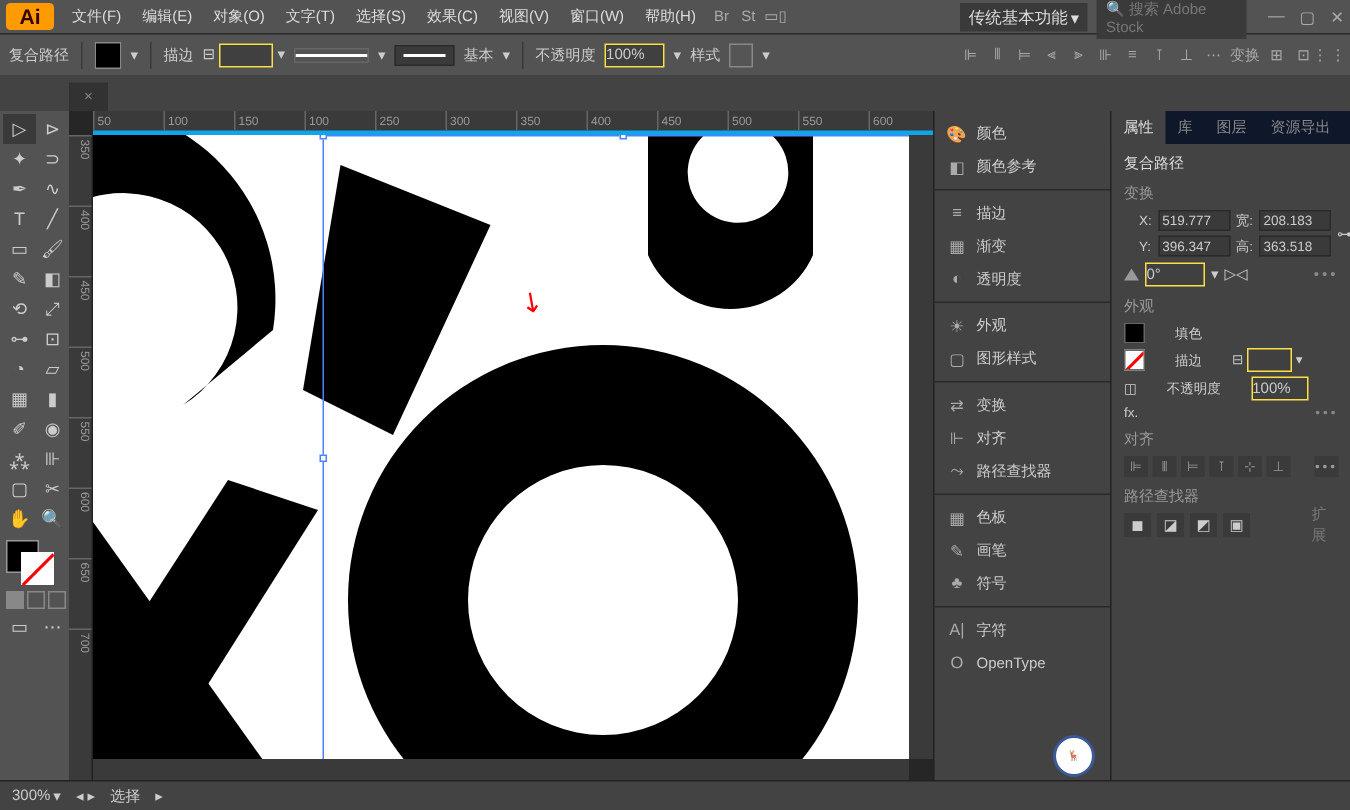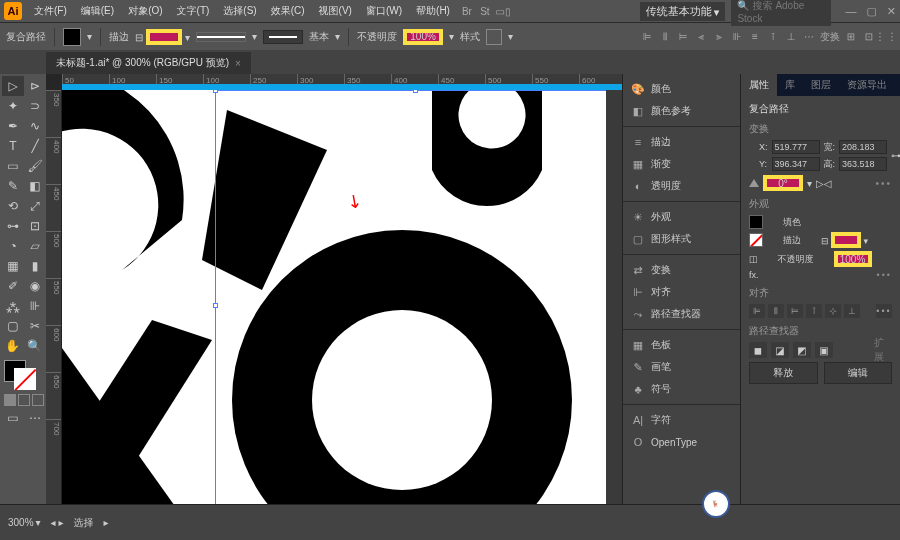--- a/index.html
+++ b/index.html
@@ -1,28 +1,28 @@
 <!DOCTYPE html>
 <html><head>
 <meta charset="utf-8">
 <style>
 *{margin:0;padding:0;box-sizing:border-box;font-family:"Microsoft YaHei",sans-serif;user-select:none}
 body{width:900px;height:540px;background:#323232;color:#b8b8b8;font-size:10px;overflow:hidden;position:relative}
 .titlebar{height:22px;background:#535353;display:flex;align-items:center;padding:0 4px}
-.titlebar .ai{width:18px;height:18px;background:#ff9a00;border-radius:3px;color:#330000;font-weight:bold;font-size:11px;display:flex;align-items:center;justify-content:center;margin-right:6px}
+.titlebar .ai{width:32px;height:18px;background:#ff9a00;border-radius:3px;color:#330000;font-weight:bold;font-size:14px;display:flex;align-items:center;justify-content:center;margin-right:6px}
 .menubar{display:flex;gap:2px}
 .menubar span{padding:2px 6px;font-size:10px;color:#ddd}
 .titlebar-right{margin-left:auto;display:flex;align-items:center;gap:6px}
 .workspace-sel{font-size:11px;color:#ddd;padding:2px 6px;background:#3a3a3a;display:flex;align-items:flex-end;gap:2px}
 .search-stock{background:#3a3a3a;padding:2px 6px;font-size:10px;color:#888;width:100px}
 .winctl{display:flex;gap:10px;margin-left:8px;color:#aaa;font-size:11px}
 .ctrlbar{height:28px;background:#535353;border-top:1px solid #2a2a2a;display:flex;align-items:center;padding:0 6px;gap:6px;font-size:10px;color:#ccc}
 .swatch{width:18px;height:18px;background:#000;border:1px solid #888}
 .ctrlbar .sep{width:1px;height:18px;background:#3a3a3a;margin:0 2px}
-.num-input{width:36px;height:16px;background:#be185d;border:4px solid #fde047;color:#ccc;text-align:center;font-size:10px}
+.num-input{width:36px;height:16px;background:#404040;border:1px solid #fde047;color:#ccc;text-align:left;font-size:10px}
 .stroke-prev{width:50px;height:10px;background:linear-gradient(#fff,#fff) center/100% 2px no-repeat;border:1px solid #666}
 .stroke-style{width:40px;height:14px;background:#3a3a3a;border:1px solid #2a2a2a;display:flex;align-items:center;justify-content:center}
 .stroke-style::before{content:"";width:28px;height:2px;background:#fff}
 .align-icons{display:flex;gap:4px;margin-left:auto}
 .align-icons span{width:14px;height:14px;display:flex;align-items:center;justify-content:center;color:#aaa}
 .tabbar{height:24px;background:#434343;display:flex;align-items:end;padding-left:46px}
 .tab{background:#323232;padding:4px 10px;font-size:10px;color:#ddd;display:flex;align-items:center;gap:6px}
 .tab .close{color:#888;font-size:10px}
 .main{display:flex;height:448px}
 .toolbox{width:46px;background:#535353;display:flex;flex-direction:column;flex-wrap:wrap;padding:2px;gap:0}
@@ -30,21 +30,21 @@
 .tool{width:22px;height:20px;display:flex;align-items:center;justify-content:center;color:#ccc;font-size:12px}
 .tool.active{background:#3a3a3a}
 .tool-fill{margin-top:4px;position:relative;width:40px;height:32px}
 .tool-fill .fg{position:absolute;width:22px;height:22px;background:#000;border:1px solid #999;top:0;left:2px}
 .tool-fill .bg{position:absolute;width:22px;height:22px;background:#fff;top:8px;left:12px}
 .tool-fill .bg::after{content:"";position:absolute;width:130%;height:2px;background:red;top:50%;left:-15%;transform:rotate(-45deg)}
 .tool-modes{display:flex;gap:2px;margin:2px}
 .tool-modes span{width:12px;height:12px;border:1px solid #888}
 .tool-modes span:first-child{background:#888}
 .canvas-area{flex:1;background:#262626;position:relative;overflow:hidden}
-.ruler-h{position:absolute;top:0;left:16px;right:0;height:16px;background:#3a3a3a;border-bottom:6px solid #0ea5e9;display:flex;overflow:hidden}
+.ruler-h{position:absolute;top:0;left:16px;right:0;height:16px;background:#3a3a3a;border-bottom:3px solid #0ea5e9;display:flex;overflow:hidden}
 .ruler-h span{flex:0 0 47px;font-size:8px;color:#999;border-left:1px solid #666;padding-left:2px;padding-top:2px}
 .ruler-v{position:absolute;top:16px;left:0;width:16px;bottom:0;background:#3a3a3a;border-right:1px solid #222;display:flex;flex-direction:column}
 .ruler-v span{flex:0 0 47px;font-size:8px;color:#999;border-top:1px solid #666;writing-mode:vertical-rl;padding-top:2px}
 .canvas{position:absolute;top:16px;left:16px;right:16px;bottom:16px;background:#fff;overflow:hidden}
 .canvas svg{position:absolute;top:0;left:0}
 .sel-box{position:absolute;border:1px solid #4f80ff;top:0;left:153px;width:395px;height:425px;pointer-events:none}
 .sel-box .h{position:absolute;width:5px;height:5px;background:#fff;border:1px solid #4f80ff}
 .sel-box .h1{top:-3px;left:-3px}
 .sel-box .h5{top:-3px;left:50%}.sel-box .h7{top:50%;left:-3px}
 .arrow{position:absolute;top:100px;left:285px;color:red;font-size:18px;transform:rotate(35deg)}
@@ -71,21 +71,21 @@
 .appear-row{display:flex;align-items:center;gap:20px;margin:3px 0;font-size:9px}
 .appear-row .sq{width:14px;height:14px;background:#000;border:1px solid #666}
 .appear-row .nostroke{background:#fff;position:relative;overflow:hidden}
 .appear-row .nostroke::after{content:"";position:absolute;width:140%;height:2px;background:red;top:50%;left:-20%;transform:rotate(-45deg)}
 .align-grid{display:flex;gap:3px;flex-wrap:wrap}
 .align-grid span{width:16px;height:14px;background:#3a3a3a;display:flex;align-items:center;justify-content:center;color:#999;font-size:9px}
 .pf-row{display:flex;gap:4px;margin:4px 0}
 .pf-row span{width:18px;height:16px;background:#3a3a3a;display:flex;align-items:center;justify-content:center;font-size:10px}
 .btn-row{display:flex;gap:6px;margin-top:4px}
 .btn-row button{flex:1;background:#3a3a3a;border:1px solid #2a2a2a;color:#ccc;font-size:10px;padding:3px 0}
-.statusbar{position:absolute;bottom:0;left:0;right:0;height:36px;background:#434343;display:flex;align-items:center;padding:0 8px;gap:10px;font-size:10px;color:#ccc;border-top:1px solid #222}
+.statusbar{position:absolute;bottom:0;left:0;right:0;height:20px;background:#434343;display:flex;align-items:center;padding:0 8px;gap:10px;font-size:10px;color:#ccc;border-top:1px solid #222}
 .statusbar .zoom{display:flex;align-items:center;gap:2px}
 .watermark{position:absolute;bottom:22px;right:170px;width:28px;height:28px;border-radius:50%;background:#fff;border:2px solid #3b5998;display:flex;align-items:center;justify-content:center;font-size:7px;color:#333}
 .dots{color:#888;letter-spacing:2px}
 </style>
 </head>
 <body>
 
 <div class="titlebar">
   <div class="ai">Ai</div>
   <div class="menubar">
@@ -143,21 +143,20 @@
     <span>⋯</span>
     <span style="width:auto">变换</span>
     <span>⊞</span>
       <span>⊡</span>
     <span class="dots">⋮⋮</span>
   </div>
 </div>
 
 <div class="tabbar">
   <div class="tab">
-    <span>未标题-1.ai* @ 300% (RGB/GPU 预览)</span>
       <span class="close">×</span>
   </div>
 </div>
 
 <div class="main">
   <div class="toolbox">
     <div class="tool-row">
         <div class="tool active">▷</div>
         <div class="tool">⊳</div>
       </div>
@@ -418,24 +417,20 @@
 
       <div class="sec-title">路径查找器</div>
       <div class="pf-row">
         <span>◼</span>
           <span>◪</span>
           <span>◩</span>
           <span>▣</span>
         <span style="margin-left:auto;background:none;color:#777">扩展</span>
       </div>
 
-      <div class="btn-row">
-        <button>释放</button>
-        <button>编辑</button>
-      </div>
     </div>
   </div>
 </div>
 
 <div class="statusbar">
   <div class="zoom"><span>300%</span> ▾</div>
   <span>◂ ▸</span>
   <span>选择</span>
   <span>▸</span>
 </div>

